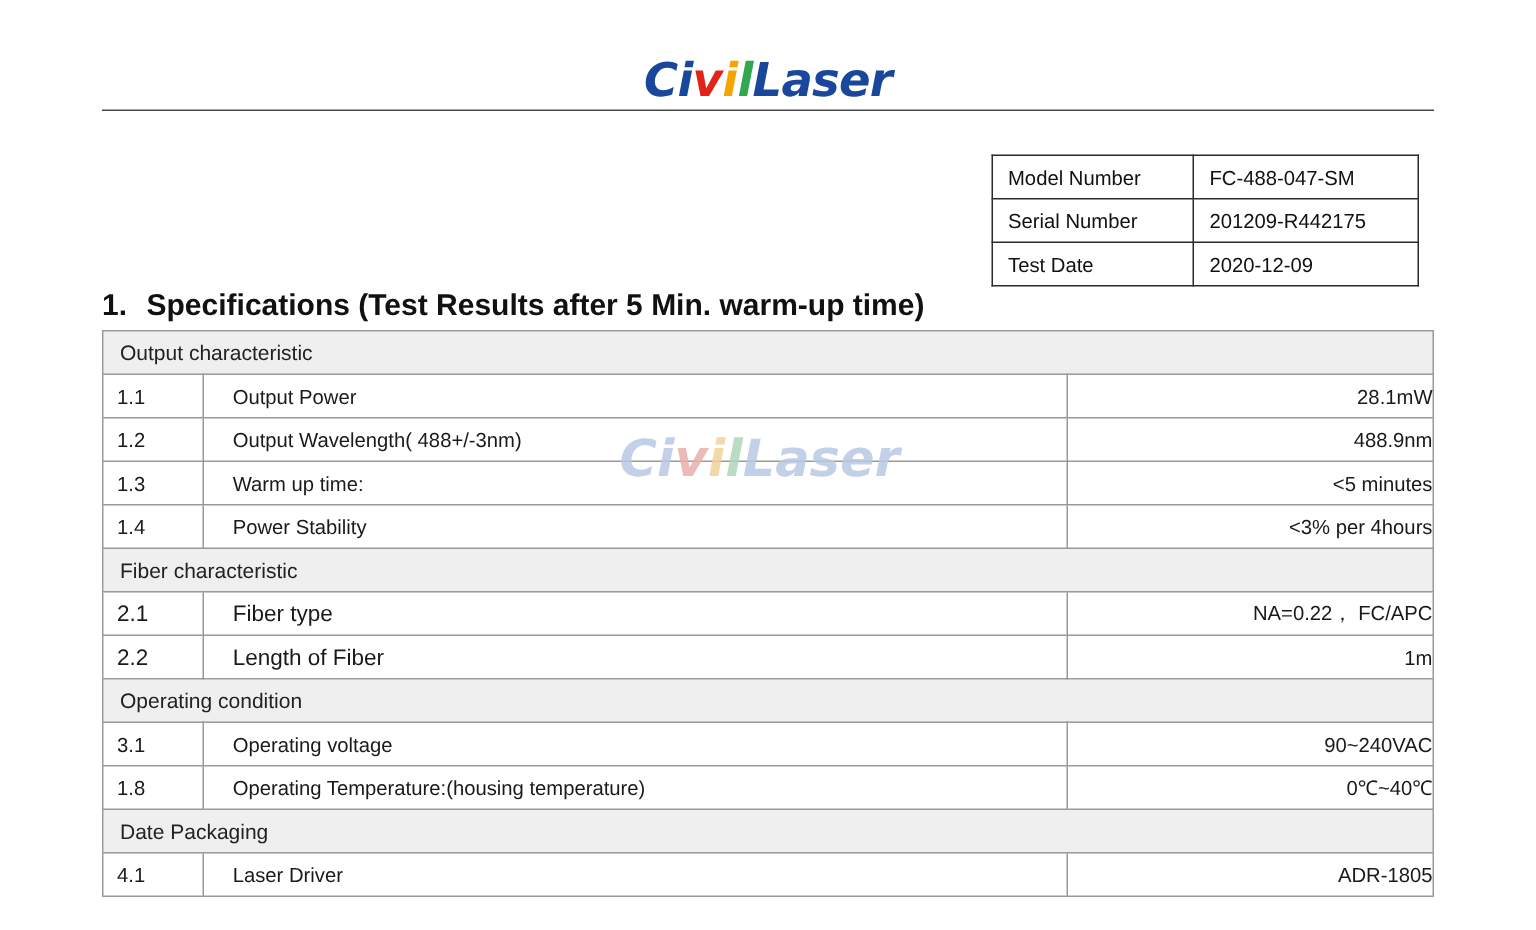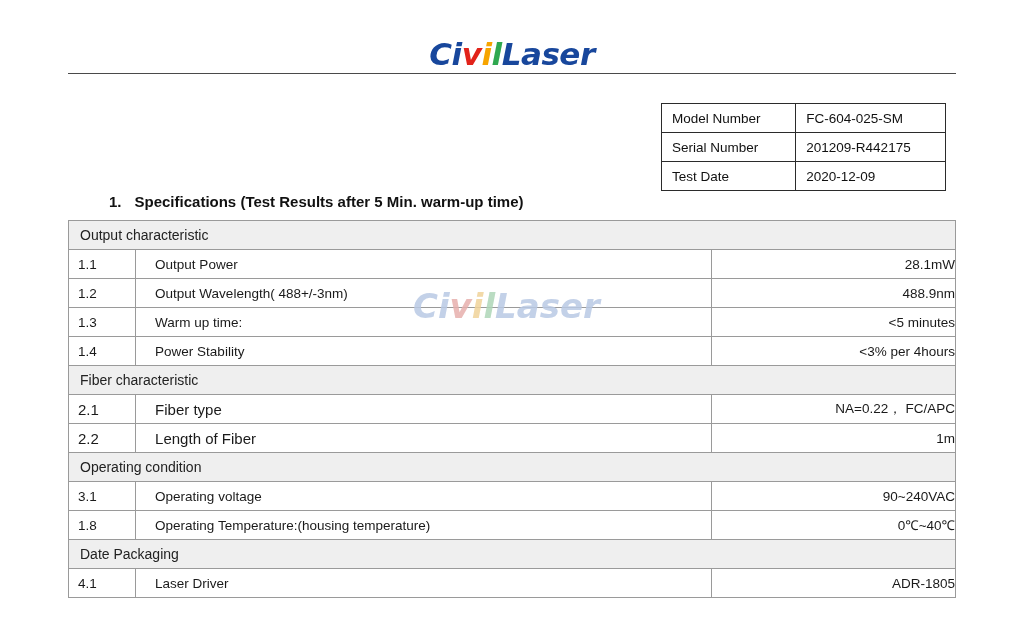--- a/index.html
+++ b/index.html
@@ -66,25 +66,24 @@
     margin-top: 24px;
   }
   .info-table td.label { width: 134px; }
   .info-table td.value { width: 149px; }
 
   
   .section-title {
     position: absolute;
     top: 193px;
     left: 68px;
-    font-size: 15px;
+    font-size: 20px;
     font-weight: bold;
     color: #111;
     white-space: nowrap;
-    margin-left: 41px;
   }
   .section-title .num { margin-right: 13px; }
 
   
   .spec-table {
     position: absolute;
     top: 220px;
     left: 68px;
     width: 888px;
     border-collapse: collapse;
@@ -144,21 +143,21 @@
 
 <div class="logo-wrap">
   <span class="logo"><span class="c1">C</span><span class="c1">i</span><span class="v">v</span><span class="i">i</span><span class="l">l</span><span class="rest">Laser</span></span>
 </div>
 <div class="header-rule"></div>
 
 <table class="info-table">
   <tbody>
       <tr>
     <td class="label">Model Number</td>
-    <td class="value">FC-604-025-SM</td>
+    <td class="value">FC-488-047-SM</td>
   </tr>
   <tr>
     <td class="label">Serial Number</td>
     <td class="value">201209-R442175</td>
   </tr>
   <tr>
     <td class="label">Test Date</td>
     <td class="value">2020-12-09</td>
   </tr>
 </tbody>

